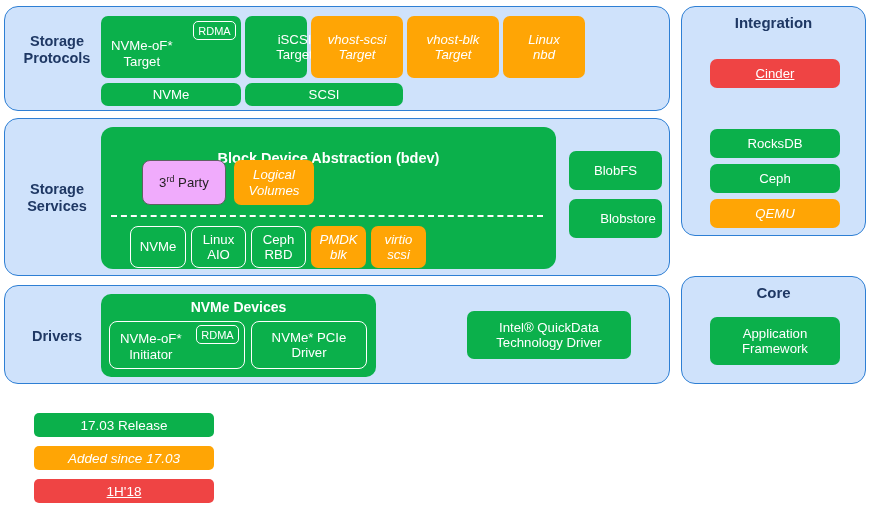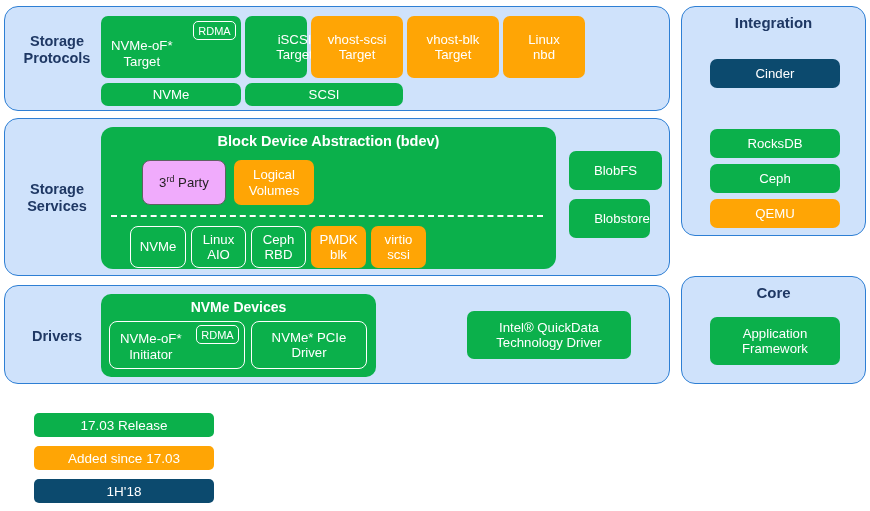--- a/index.html
+++ b/index.html
@@ -55,22 +55,22 @@
     align-items: center;
     justify-content: center;
     text-align: center;
     color: #ffffff;
     font-size: 13.2px;
     line-height: 1.16;
     padding: 2px 3px;
     white-space: pre-line;
   }
   .green  { background: #0bb04b; }
-  .orange { background: #ffa505; }
-  .purple { background: #0c4a6e; }
+  .orange { background: #ffa505; font-style: italic; }
+  .purple { background: #ef4444; text-decoration: underline; }
   .gray {
     background: #f0abfc;
     color: #231f20;
     border: 1.6px solid #5f6062;
     border-radius: 8px;
   }
   .outlined {
     background: transparent;
     border: 1.4px solid #ffffff;
     border-radius: 8px;
@@ -81,21 +81,21 @@
     position: absolute;
     background: #0bb04b;
     border-radius: 12px;
     box-sizing: border-box;
   }
   .bdev-title {
     text-align: center;
     color: #ffffff;
     font-weight: bold;
     font-size: 14.5px;
-    margin-top: 6px;
+    margin-top: 23px;
   }
   .dashed {
     position: absolute;
     border-top: 2.6px dashed #ffffff;
     height: 0;
   }
 
   
   .devgroup {
     position: absolute;
@@ -221,21 +221,21 @@
       </div>
       <div class="tile orange" style="left:270px; top:99px; width:55px; height:42px;">
         <span>virtio
 scsi</span>
       </div>
     </div>
 
     <div class="tile green" style="left:564px; top:32px; width:93px; height:39px;">
       <span>BlobFS</span>
     </div>
-    <div class="tile green" style="left:564px; top:80px; width:81px; height:39px;padding-left:28px;">
+    <div class="tile green" style="left:564px; top:80px; width:93px; height:39px;padding-left:28px;">
       <span>Blobstore</span>
     </div>
   </div>
 
   <div class="panel" style="left:4px; top:285px; width:666px; height:99px;">
     <div class="panel-label" style="left:6px; top:42px; width:92px;">
       <span>Drivers</span>
     </div>
 
     <div class="devgroup" style="left:96px; top:8px; width:275px; height:83px;">

